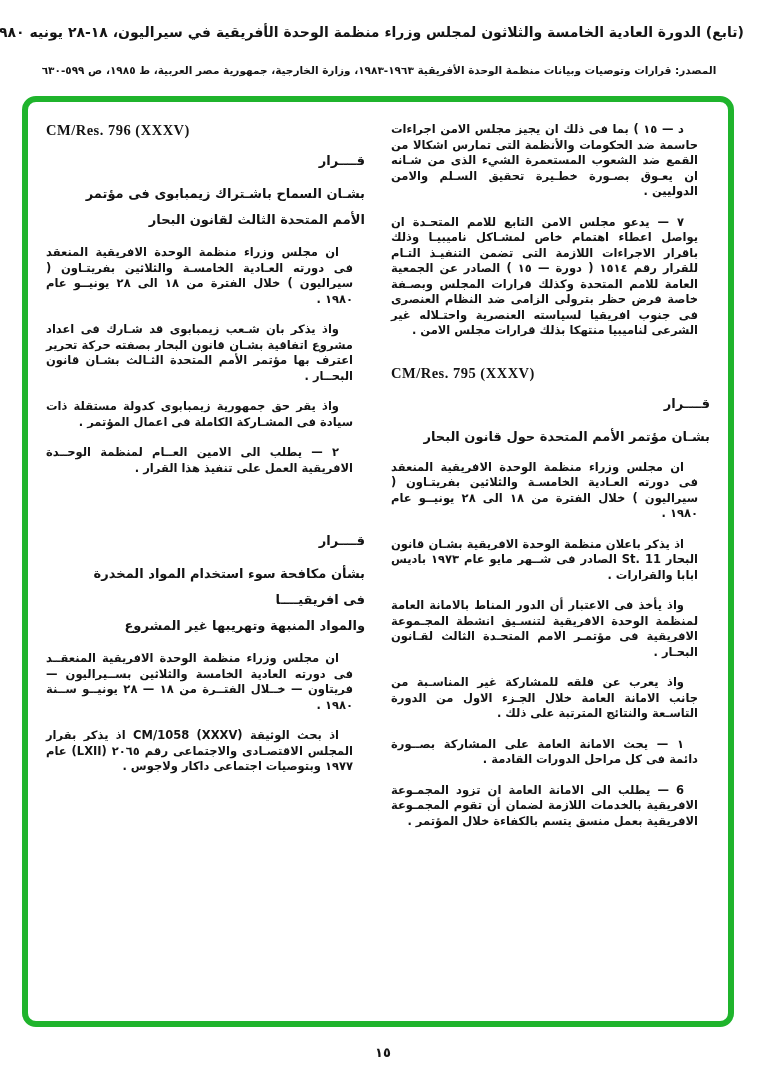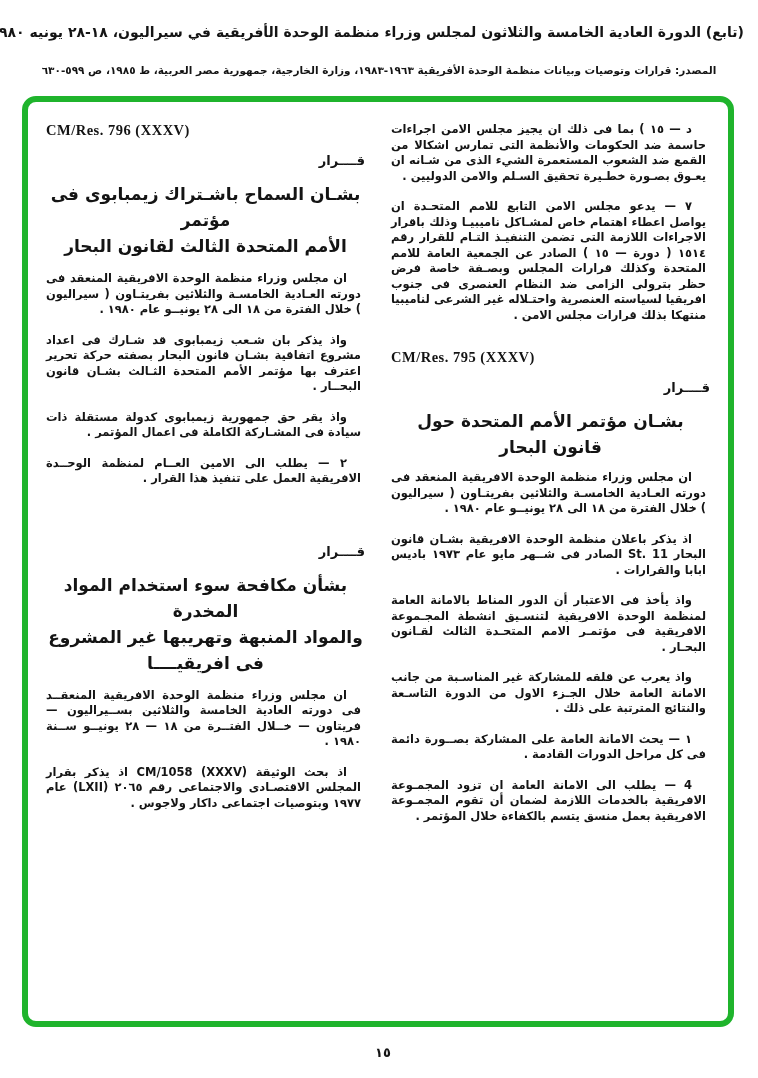--- a/index.html
+++ b/index.html
@@ -60,40 +60,40 @@
     direction: rtl;
     min-width: 0;
   }
   
   .para {
     font-size: 11.5px;
     font-weight: bold;
     line-height: 15.5px;
     text-align: justify;
     text-indent: 14px;
-    margin: 0 4px 15px 0;
+    margin: 0 12px 15px 0;
   }
   .res-ref {
     direction: ltr;
     text-align: left;
     font-family: "Liberation Serif", serif;
     font-weight: bold;
     font-size: 14.5px;
     letter-spacing: 0.5px;
     margin: 0 0 14px 0;
   }
   .word-qarar {
     text-align: right;
     font-size: 13px;
     font-weight: bold;
     margin: 0 0 13px 0;
   }
   .res-title {
-    text-align: center;
-    font-size: 17px;
+    text-align: right;
+    font-size: 13px;
     font-weight: bold;
     line-height: 26px;
     margin: 0 0 10px 0;
   }
   .refs-block {
     direction: ltr;
     text-align: left;
     font-family: "Liberation Serif", serif;
     font-weight: bold;
     font-size: 13.5px;
@@ -134,43 +134,43 @@
       <div class="word-qarar">قــــرار</div>
       <div class="res-title">بشـان مؤتمر الأمم المتحدة حول قانون البحار</div>
 
       <p class="para">ان مجلس وزراء منظمة الوحدة الافريقية المنعقد فى دورته العـادية الخامسـة والثلاثين بفريتـاون ( سيراليون ) خلال الفترة من ١٨ الى ٢٨ يونيــو عام ١٩٨٠ .</p>
       <p class="para">اذ يذكر باعلان منظمة الوحدة الافريقية بشـان قانون البحار St. 11 الصادر فى شــهر مايو عام ١٩٧٣ باديس ابابا والقرارات .</p>
 
 
       <p class="para">واذ يأخذ فى الاعتبار أن الدور المناط بالامانة العامة لمنظمة الوحدة الافريقية لتنسـيق انشطة المجـموعة الافريقية فى مؤتمـر الامم المتحـدة الثالث لقـانون البحـار .</p>
       <p class="para">واذ يعرب عن قلقه للمشاركة غير المناسـبة من جانب الامانة العامة خلال الجـزء الاول من الدورة التاسـعة والنتائج المترتبة على ذلك .</p>
       <p class="para">١ — يحث الامانة العامة على المشاركة بصــورة دائمة فى كل مراحل الدورات القادمة .</p>
-      <p class="para">4 — يطلب الى الامانة العامة ان تزود المجمـوعة الافريقية بالخدمات اللازمة لضمان أن تقوم المجمـوعة الافريقية بعمل منسق يتسم بالكفاءة خلال المؤتمر .</p>
+      <p class="para">6 — يطلب الى الامانة العامة ان تزود المجمـوعة الافريقية بالخدمات اللازمة لضمان أن تقوم المجمـوعة الافريقية بعمل منسق يتسم بالكفاءة خلال المؤتمر .</p>
     </div>
 
     <div class="col">
       <div class="res-ref">CM/Res. 796 (XXXV)</div>
       <div class="word-qarar">قــــرار</div>
       <div class="res-title" style="margin-bottom:12px">
         <div>بشـان السماح باشـتراك زيمبابوى فى مؤتمر</div>
         <div>الأمم المتحدة الثالث لقانون البحار</div>
       </div>
 
       <p class="para">ان مجلس وزراء منظمة الوحدة الافريقية المنعقد فى دورته العـادية الخامسـة والثلاثين بفريتـاون ( سيراليون ) خلال الفترة من ١٨ الى ٢٨ يونيــو عام ١٩٨٠ .</p>
       <p class="para">واذ يذكر بان شـعب زيمبابوى قد شـارك فى اعداد مشروع اتفاقية بشـان قانون البحار بصفته حركة تحرير اعترف بها مؤتمر الأمم المتحدة الثـالث بشـان قانون البحــار .</p>
       <p class="para">واذ يقر حق جمهورية زيمبابوى كدولة مستقلة ذات سيادة فى المشـاركة الكاملة فى اعمال المؤتمر .</p>
       <p class="para">٢ — يطلب الى الامين العــام لمنظمة الوحــدة الافريقية العمل على تنفيذ هذا القرار .</p>
 
       <div class="gap-40"></div>
 
       <div class="word-qarar">قــــرار</div>
       <div class="res-title" style="margin-bottom:12px">
         <div>بشأن مكافحة سوء استخدام المواد المخدرة</div>
+        <div>فى افريقيــــا</div>
         <div>والمواد المنبهة وتهريبها غير المشروع</div>
-        <div>فى افريقيــــا</div>
       </div>
 
       <p class="para">ان مجلس وزراء منظمة الوحدة الافريقية المنعقــد فى دورته العادية الخامسة والثلاثين بســيراليون — فريتاون — خــلال الفتــرة من ١٨ — ٢٨ يونيــو ســنة ١٩٨٠ .</p>
       <p class="para">اذ بحث الوثيقة CM/1058 (XXXV) اذ يذكر بقرار المجلس الاقتصـادى والاجتماعى رقم ٢٠٦٥ (LXII) عام ١٩٧٧ وبتوصيات اجتماعى داكار ولاجوس .</p>
     </div>
 
   </div>
 </div>
 
 <div class="page-number">١٥</div>

